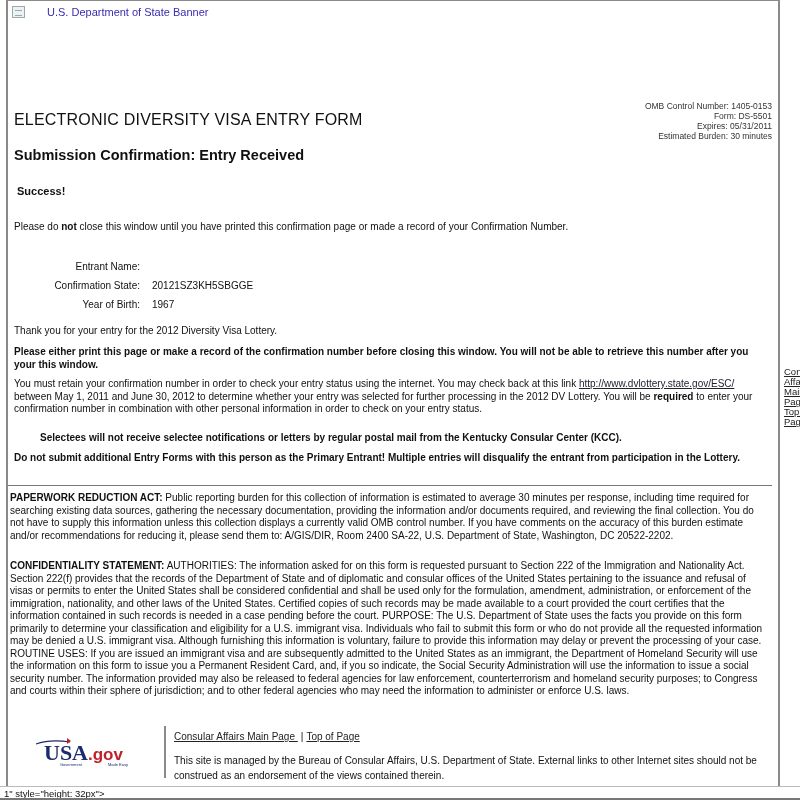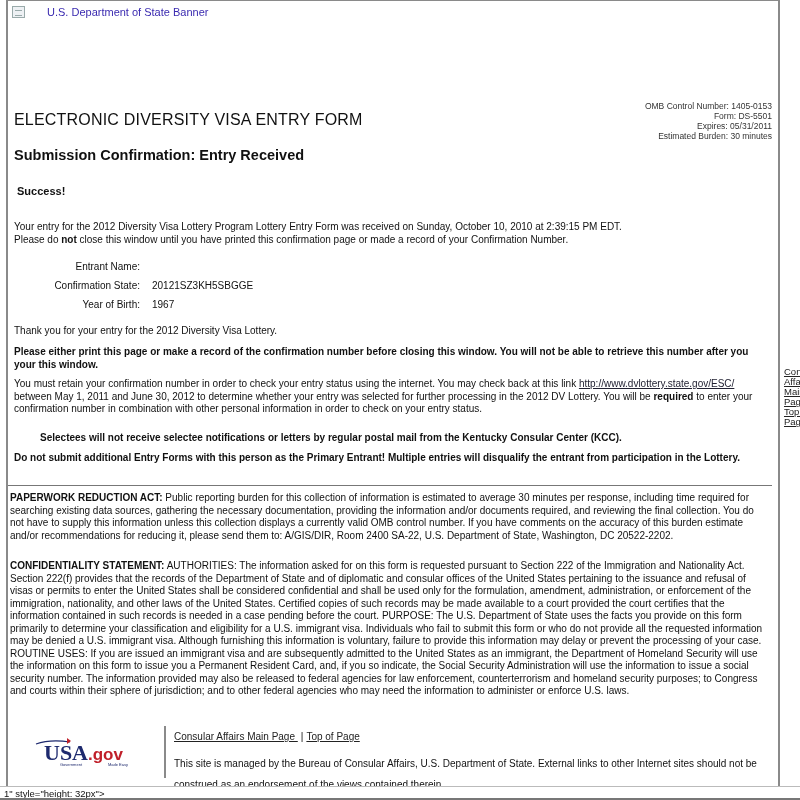--- a/index.html
+++ b/index.html
@@ -41,21 +41,21 @@
   .hr { position: absolute; left: 8px; width: 764px; height: 0; border-top: 1px solid #777; }
 
   .side-links { position: absolute; left: 784px; top: 367px; font-size: 9.5px; line-height: 10px; }
   .side-links a { display: block; color: #222; text-decoration: underline; width: 16px; overflow: hidden; white-space: nowrap; }
 
   .footer-logo { position: absolute; left: 30px; top: 738px; width: 118px; height: 30px; }
   .footer-divider { position: absolute; left: 164px; top: 726px; width: 2px; height: 52px; background: #8a8a8a; }
   .footer-links { position: absolute; left: 174px; top: 731px; font-size: 10px; }
   .footer-links a { color: #222; text-decoration: underline; }
   .footer-links .sep { margin: 0 3px; }
-  .footer-text { position: absolute; left: 174px; top: 753px; width: 590px; font-size: 10px; line-height: 21px; }
+  .footer-text { position: absolute; left: 174px; top: 753px; width: 590px; font-size: 10px; line-height: 15px; }
 
   .status-bar {
     position: absolute; left: 0; top: 786px; width: 800px; height: 14px;
     background: #fff; border-top: 1px solid #bbb; font-size: 9.5px; line-height: 14px; padding-left: 4px; box-sizing: border-box;
   }
   .status-bar::after { content: ""; position: absolute; left: 0; right: 0; bottom: 0; height: 2px; background: #777; }
 </style>
 </head>
 <body>
 
@@ -72,21 +72,20 @@
   <div>Form: DS-5501</div>
   <div>Expires: 05/31/2011</div>
   <div>Estimated Burden: 30 minutes</div>
 </div>
 
 <div class="form-title">ELECTRONIC DIVERSITY VISA ENTRY FORM</div>
 <div class="sub-title">Submission Confirmation: Entry Received</div>
 <div class="success">Success!</div>
 
 <div class="p" style="top:221px;">
-  <div>Your entry for the 2012 Diversity Visa Lottery Program Lottery Entry Form was received on Sunday, October 10, 2010 at 2:39:15 PM EDT.</div>
   <div><span>Please do </span><b>not</b><span> close this window until you have printed this confirmation page or made a record of your Confirmation Number.</span></div>
 </div>
 
 <div class="field-row" style="top:261px;left:0;width:800px;">
   <span class="field-label">Entrant Name:</span>
   <span class="field-value"></span>
 </div>
 <div class="field-row" style="top:280px;left:0;width:800px;">
   <span class="field-label">Confirmation State:</span>
   <span class="field-value">20121SZ3KH5SBGGE</span>

